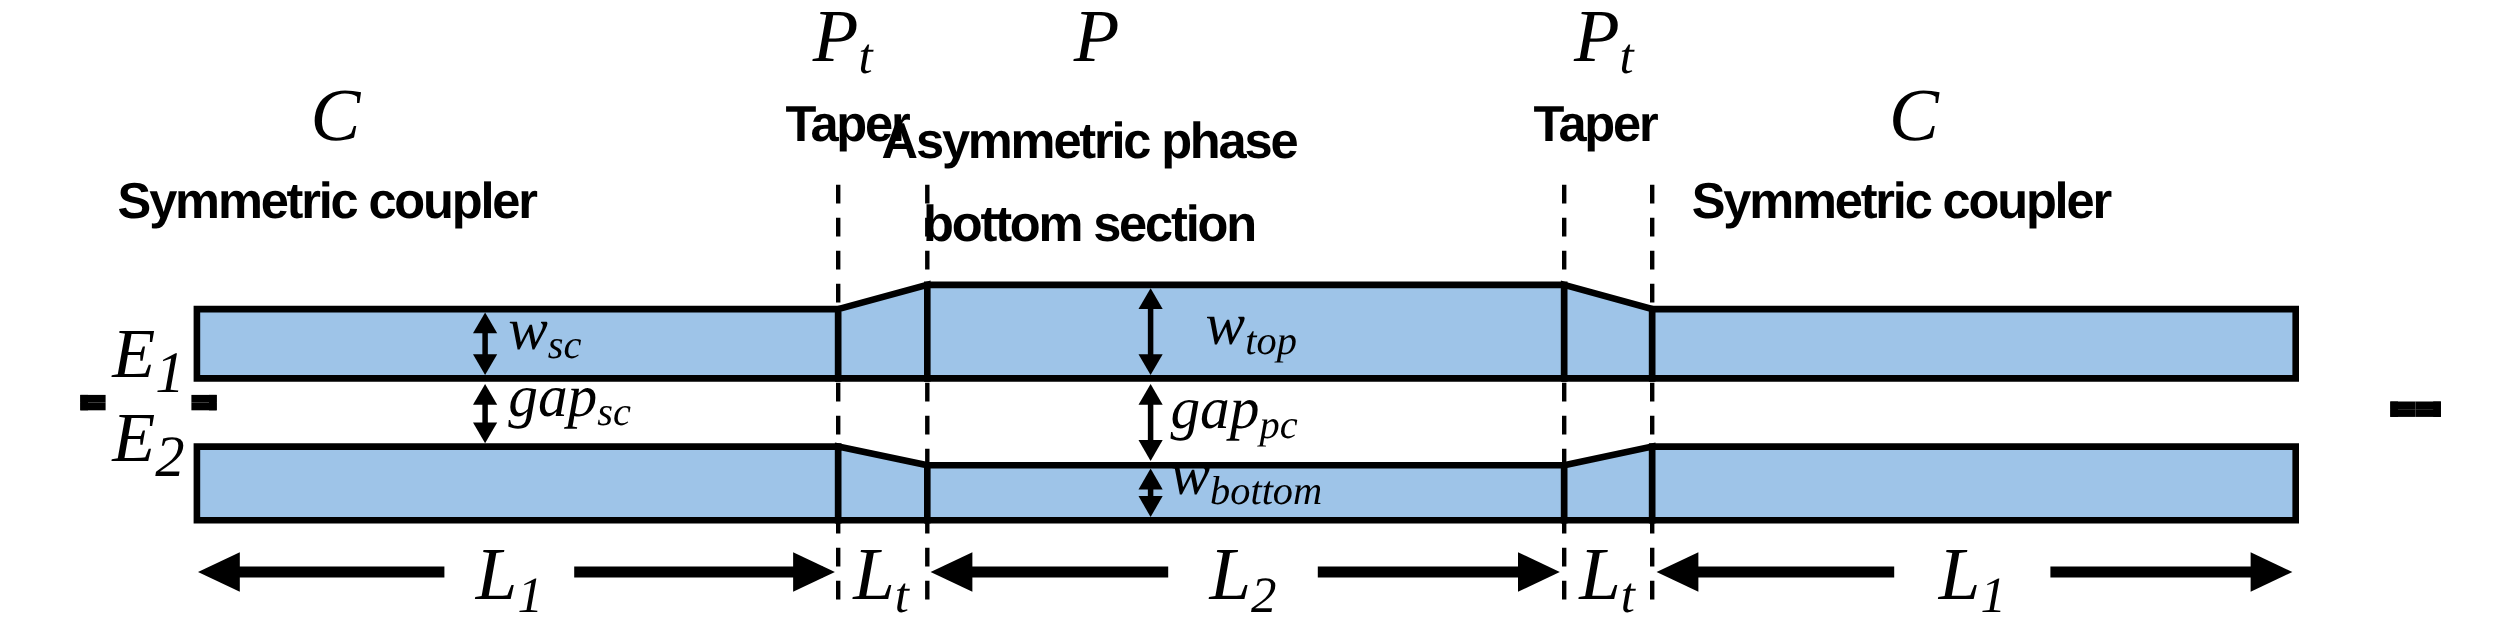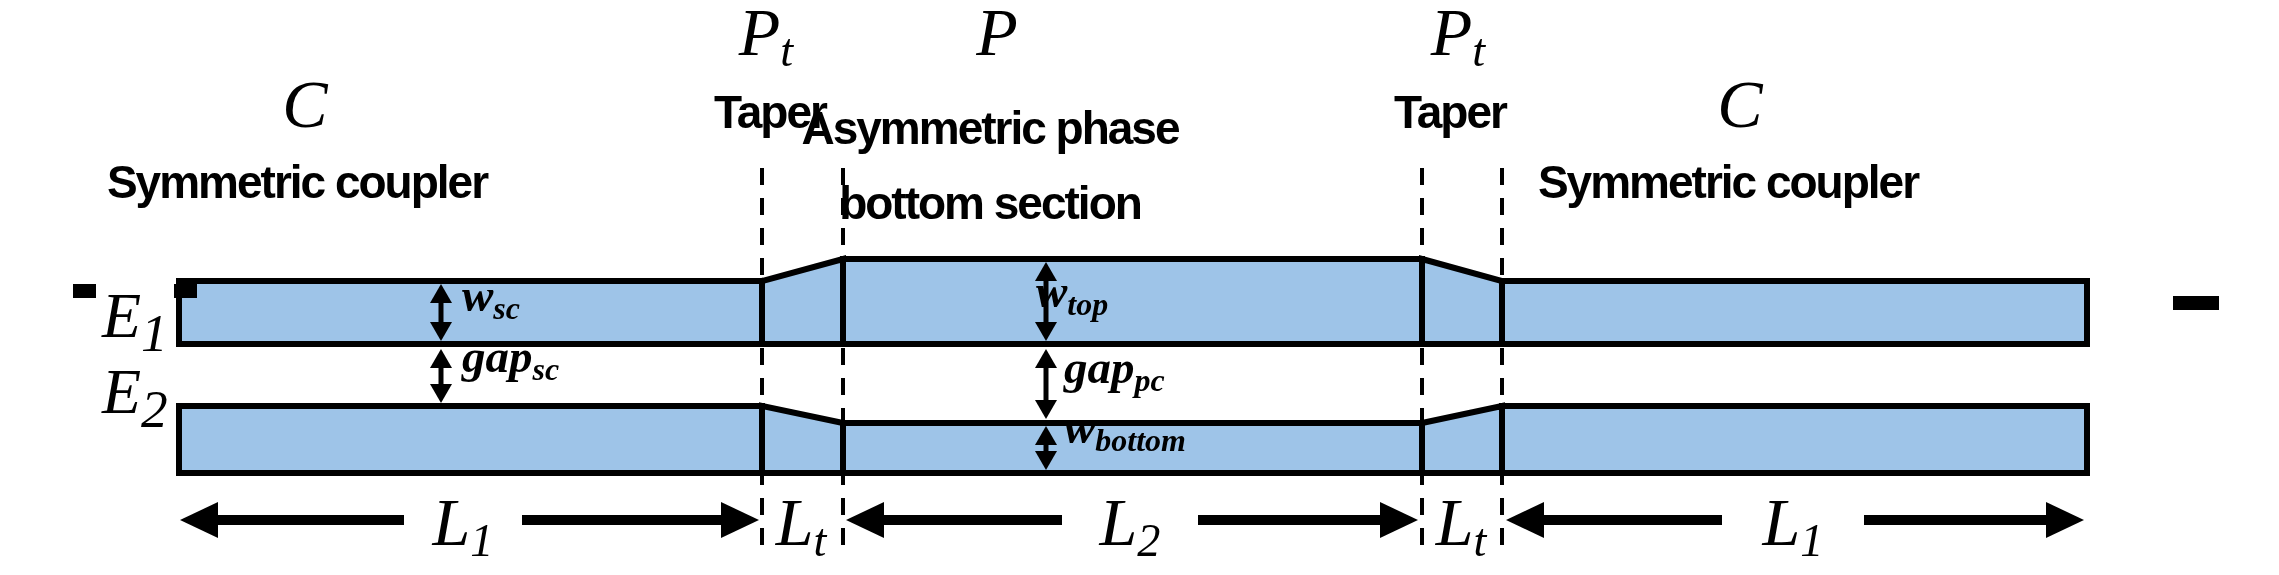--- a/index.html
+++ b/index.html
@@ -20,24 +20,24 @@
   }
   
   .sec{
     position:absolute;font-family:"Liberation Sans",sans-serif;font-weight:bold;
     font-size:46px;line-height:1;letter-spacing:-2px;white-space:nowrap;
     transform:translateX(-50%);
   }
   
   .ann{
     position:absolute;font-family:"Liberation Serif",serif;font-style:italic;
-    font-size:47px;line-height:1;white-space:nowrap;font-weight:bold;
+    font-size:54px;line-height:1;white-space:nowrap;
   }
   
-  .matrix{position:absolute;display:flex;align-items:flex-start;padding-left:37px;}
+  .matrix{position:absolute;display:flex;align-items:center;padding-left:37px;}
   .brk{width:16px;}
   .brk-l{border:7px solid #000;border-right:none;}
   .brk-r{border:7px solid #000;border-left:none;}
   .mcol{
     display:flex;flex-direction:column;justify-content:space-evenly;
     padding:0 6px;font-family:"Liberation Serif",serif;font-style:italic;
     font-size:64px;line-height:1;text-align:center;
   }
 </style>
 </head>
@@ -152,21 +152,21 @@
 
   <div class="matrix" style="left:2136px;top:296px;height:152px;">
     <div class="brk brk-l"></div>
     <div class="brk brk-r"></div>
   </div>
 
   <div class="ann" style="left:462px;top:272px;"><span>w</span><sub>sc</sub></div>
 
   <div class="ann" style="left:462px;top:333px;"><span>gap</span><sub>sc</sub></div>
 
-  <div class="ann" style="left:1036px;top:268px;"><span>w</span><sub>top</sub></div>
+  <div class="ann" style="left:1096px;top:268px;"><span>w</span><sub>top</sub></div>
 
   <div class="ann" style="left:1064px;top:404px;"><span>w</span><sub>bottom</sub></div>
 
   <div class="ann" style="left:1064px;top:344px;"><span>gap</span><sub>pc</sub></div>
 
   <div class="math-big" style="left:463px;top:488px;"><span>L</span><sub>1</sub></div>
 
   <div class="math-big" style="left:801px;top:488px;"><span>L</span><sub>t</sub></div>
 
   <div class="math-big" style="left:1130px;top:488px;font-style:italic;"><span>L</span><sub>2</sub></div>

